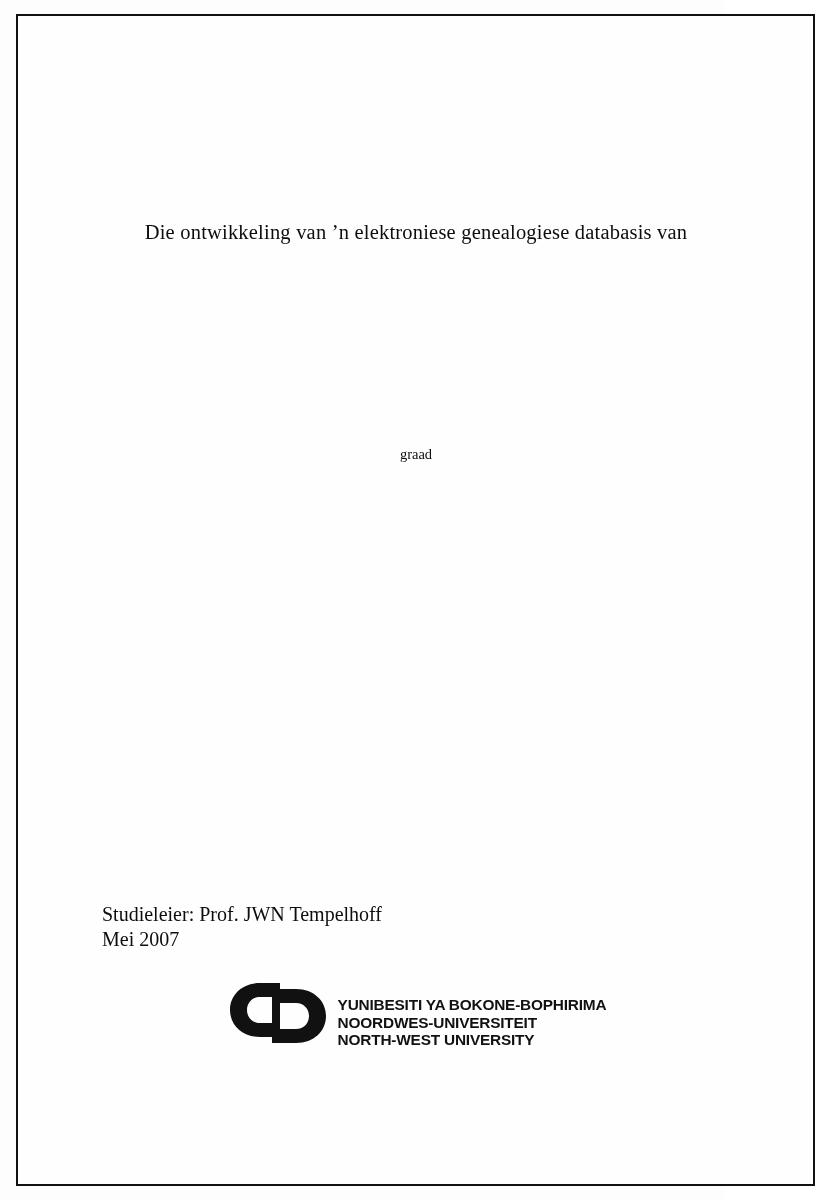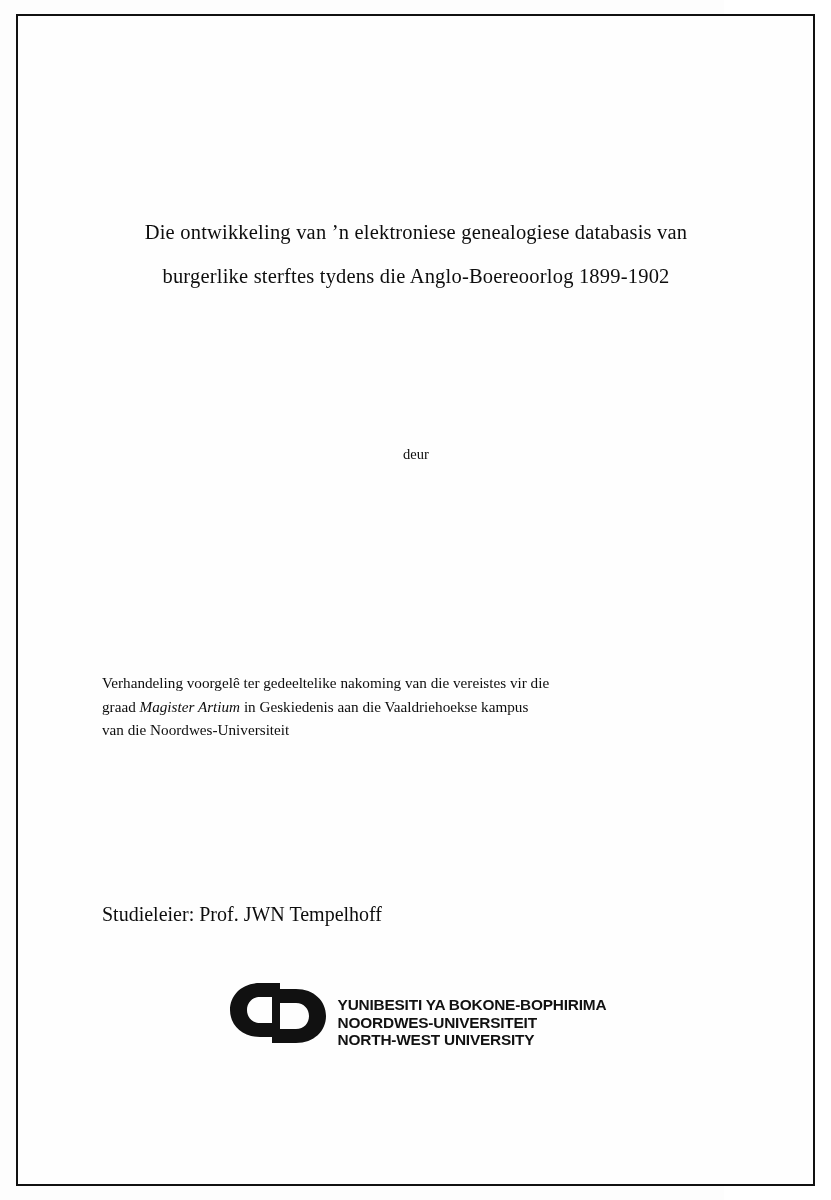--- a/index.html
+++ b/index.html
@@ -127,34 +127,29 @@
 </head>
 <body>
 
 <div class="page">
   <div class="scan-border"></div>
 
   <div class="content">
 
     <div class="title-block">
       <div class="title-line">Die ontwikkeling van ’n elektroniese genealogiese databasis van</div>
-      <div class="title-line">burgerlike sterftes tydens die Anglo-Boereoorlog 1899-1902</div>
     </div>
 
-    <div class="by-label">deur</div>
+    <div class="by-label">graad</div>
 
 
-    <div class="statement">
-      <div>Verhandeling voorgelê ter gedeeltelike nakoming van die vereistes vir die</div>
-      <div><span>graad </span><span class="italic">Magister Artium</span><span> in Geskiedenis aan die Vaaldriehoekse kampus</span></div>
-      <div class="line3">van die Noordwes-Universiteit</div>
-    </div>
 
     <div class="supervisor">
       <div>Studieleier: Prof. JWN Tempelhoff</div>
+      <div>Mei 2007</div>
     </div>
 
     <div class="logo-wrap">
       <div class="logo">
         <svg class="logo-mark" viewBox="0 0 104 72">
           <path d="M34 6 C16 6 4 18 4 33 C4 48 16 60 34 60 L52 60 L52 46 L34 46 C26 46 21 40 21 33 C21 26 26 20 34 20 L52 20 L52 6 Z" fill="#111"></path>
           <path d="M70 12 C88 12 100 24 100 39 C100 54 88 66 70 66 L52 66 L52 52 L70 52 C78 52 83 46 83 39 C83 32 78 26 70 26 L52 26 L52 12 Z" fill="#111"></path>
           <rect x="46" y="26" width="14" height="20" fill="#fefefe"></rect>
           <rect x="46" y="6" width="8" height="60" fill="#111"></rect>
         </svg>

